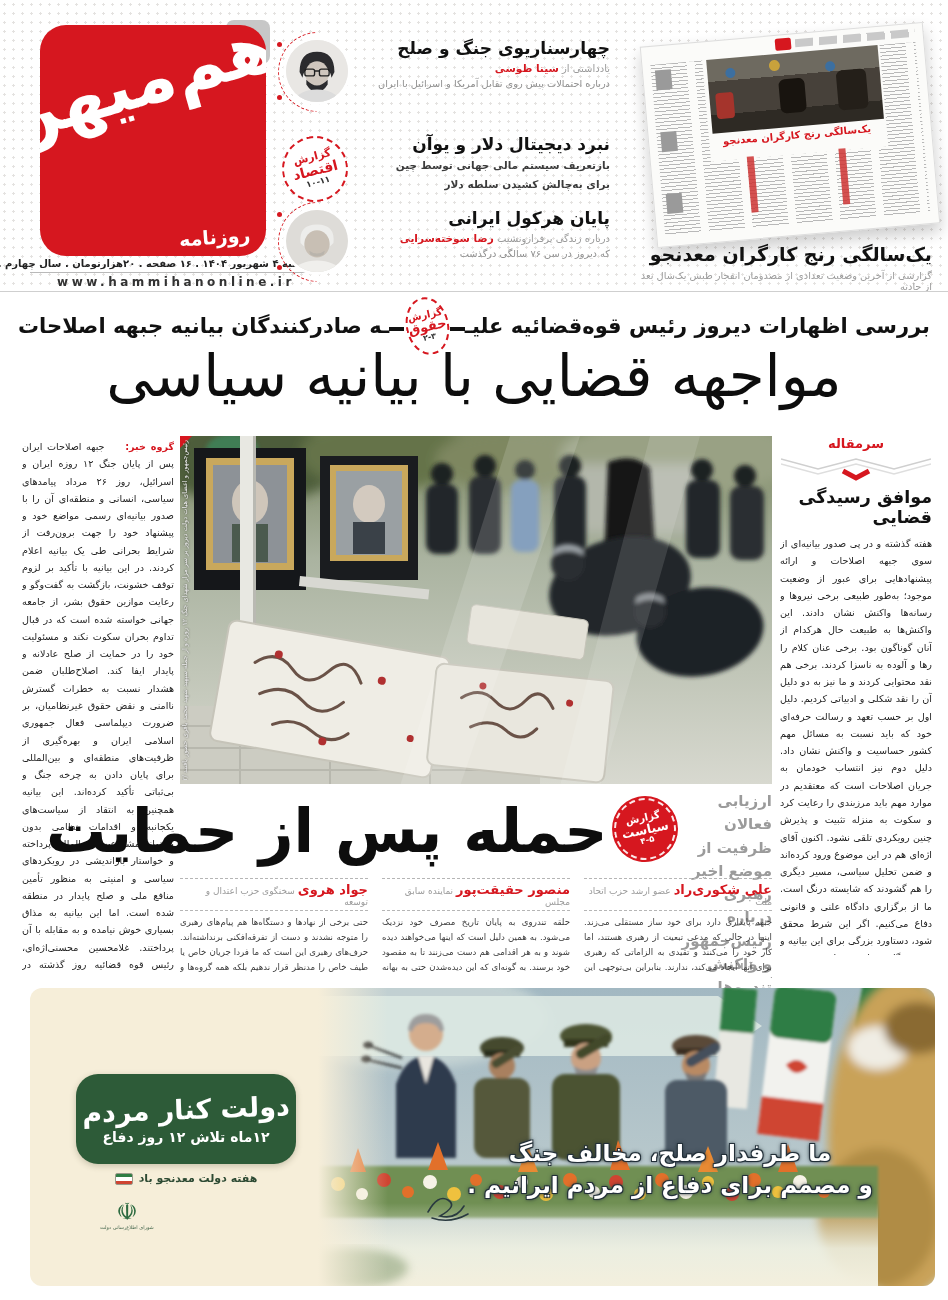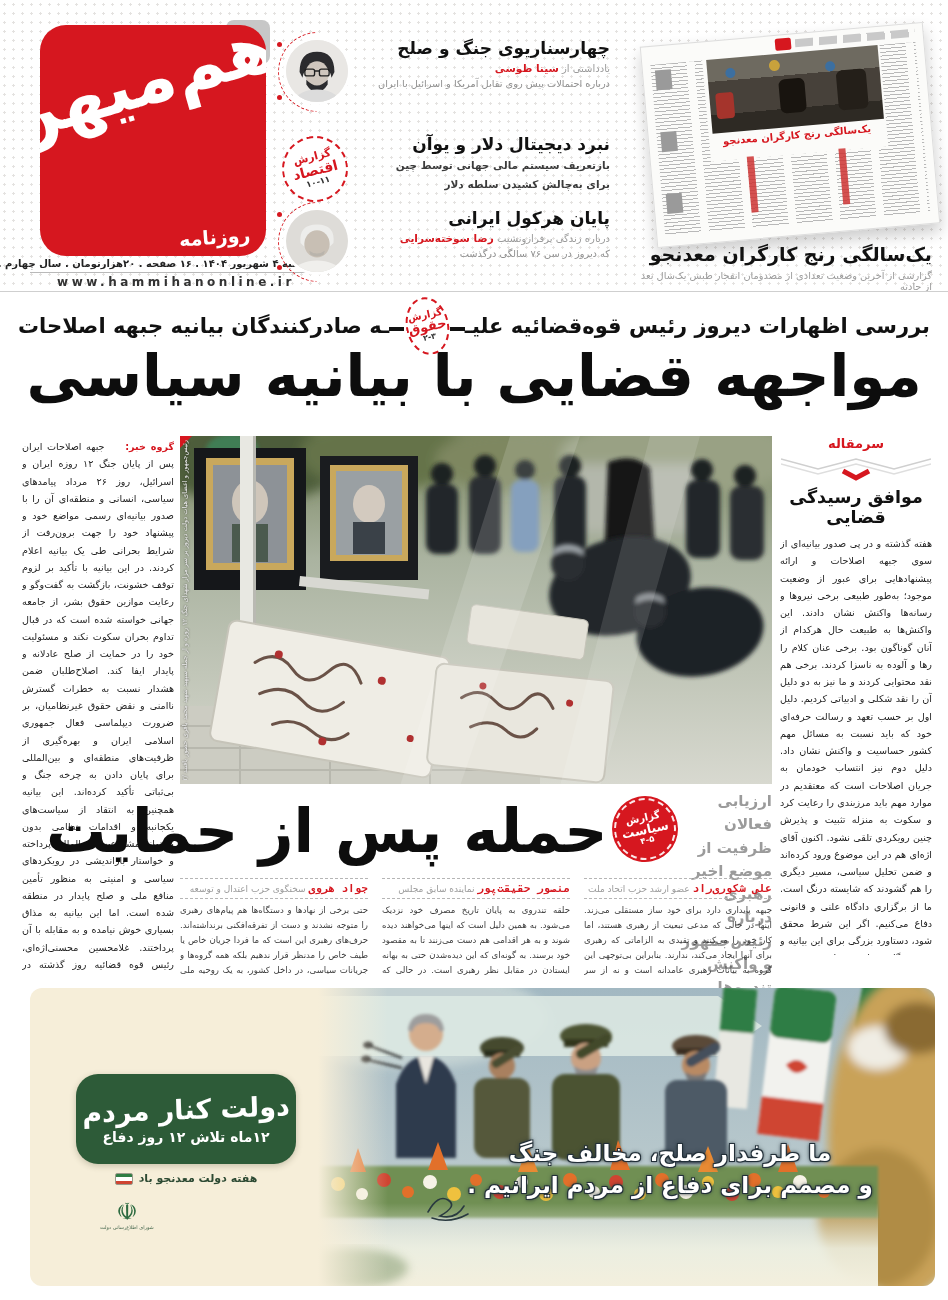--- a/index.html
+++ b/index.html
@@ -70,54 +70,54 @@
           justify-content:flex-start;gap:0;}
   .kicker .kt{font-size:21px;font-weight:900;color:#111;white-space:nowrap;}
   .kashida{height:4px;background:#111;width:46px;margin-top:6px;}
   .law-badge{width:54px;height:54px;border-radius:50%;background:#fff;border:2px dashed #d6171f;
              display:flex;flex-direction:column;align-items:center;justify-content:center;
              transform:rotate(-12deg);line-height:1.02;margin:0 2px;z-index:3;}
   .law-badge .b1{color:#d6171f;font-size:10px;font-weight:900;}
   .law-badge .b2{color:#d6171f;font-size:13px;font-weight:900;}
   .law-badge .b3{color:#333;font-size:8px;font-weight:700;}
   .headline{position:absolute;left:10px;right:10px;top:334px;text-align:center;
-            font-size:58px;font-weight:700;color:#0d0d0d;white-space:nowrap;line-height:1.45;}
+            font-size:58px;font-weight:400;color:#0d0d0d;white-space:nowrap;line-height:1.45;}
   
   .news-col{position:absolute;left:22px;top:438px;width:152px;height:538px;overflow:hidden;
             font-size:9.6px;line-height:1.8;text-align:justify;color:#1c1c1c;}
   .news-col .lede{color:#d6171f;font-weight:900;margin-left:16px;}
   .photo-block{position:absolute;left:180px;top:436px;width:592px;height:348px;overflow:hidden;background:#aab3a0;}
   .photo-block svg{position:absolute;inset:0;}
   .photo-corner{position:absolute;left:0;top:0;width:0;height:0;
                 border-top:12px solid #d6171f;border-right:12px solid transparent;z-index:4;}
   .photo-caption{position:absolute;left:1px;top:4px;bottom:4px;width:11px;z-index:4;
                  writing-mode:vertical-rl;transform:rotate(180deg);font-size:6.6px;color:#efefef;
                  text-shadow:0 0 2px rgba(0,0,0,.8);white-space:nowrap;overflow:hidden;}
   .editorial-col{position:absolute;left:780px;top:436px;width:152px;height:538px;overflow:hidden;}
   .ed-sec{font-size:13px;font-weight:700;color:#d6171f;text-align:center;}
   .ed-zig{display:block;margin:4px auto 2px;}
-  .ed-title{font-size:17.5px;font-weight:900;color:#111;text-align:center;margin:6px 0 8px;}
+  .ed-title{font-size:17.5px;font-weight:900;color:#111;margin:6px 0 8px;}
   .ed-body{font-size:9.6px;line-height:1.8;text-align:justify;color:#1c1c1c;height:420px;overflow:hidden;}
   
   .pol-head{position:absolute;left:180px;top:790px;width:592px;height:82px;display:flex;
             align-items:flex-start;}
   .pol-stand{width:148px;font-size:15px;font-weight:700;color:#9b9b9b;line-height:1.55;text-align:right;}
   .pol-badge{width:58px;height:58px;border-radius:50%;background:#d6171f;border:2px dashed rgba(255,255,255,.9);
              box-shadow:0 0 0 2px #d6171f;display:flex;flex-direction:column;align-items:center;
              justify-content:center;transform:rotate(-12deg);line-height:1.05;margin:8px 6px 0 6px;flex:none;}
   .pol-badge .b1{color:#fff;font-size:10px;font-weight:900;}
   .pol-badge .b2{color:#fff;font-size:12.5px;font-weight:900;}
   .pol-badge .b3{color:#fff;font-size:8.5px;font-weight:700;}
   .pol-headline{flex:1;text-align:center;font-size:60px;font-weight:900;color:#0d0d0d;margin-top:6px;
                 white-space:nowrap;}
   .pol-cols{position:absolute;left:180px;top:878px;width:592px;height:100px;display:flex;gap:14px;}
   .pcol{flex:1;overflow:hidden;}
   .pcol-head{border-top:1px dashed #b5b5b5;border-bottom:1px dashed #b5b5b5;padding:3px 0;
              font-size:9px;color:#9a9a9a;text-align:right;}
-  .pcol-head b{color:#d6171f;font-size:11px;font-weight:900;font-family:Liberation Mono, monospace;}
+  .pcol-head b{color:#d6171f;font-size:13px;font-weight:900;}
   .pcol-body{font-size:8.6px;line-height:1.75;text-align:justify;color:#3b3b3b;padding-top:4px;}
   
   .banner{position:absolute;left:30px;top:988px;width:905px;height:298px;border-radius:12px;
           overflow:hidden;background:#f6eed9;direction:ltr;}
   .banner-paint{position:absolute;left:288px;right:0;top:0;bottom:0;}
   .banner-paint svg{position:absolute;inset:0;width:100%;height:100%;}
   .paint-blend{position:absolute;left:288px;top:0;bottom:0;width:70px;
                background:linear-gradient(90deg,#f6eed9 0%,rgba(246,238,217,0) 100%);z-index:2;}
   .gov-box{position:absolute;left:46px;top:86px;width:220px;height:90px;background:#2d5b38;
            border-radius:22px;color:#fff;text-align:center;z-index:3;direction:rtl;

